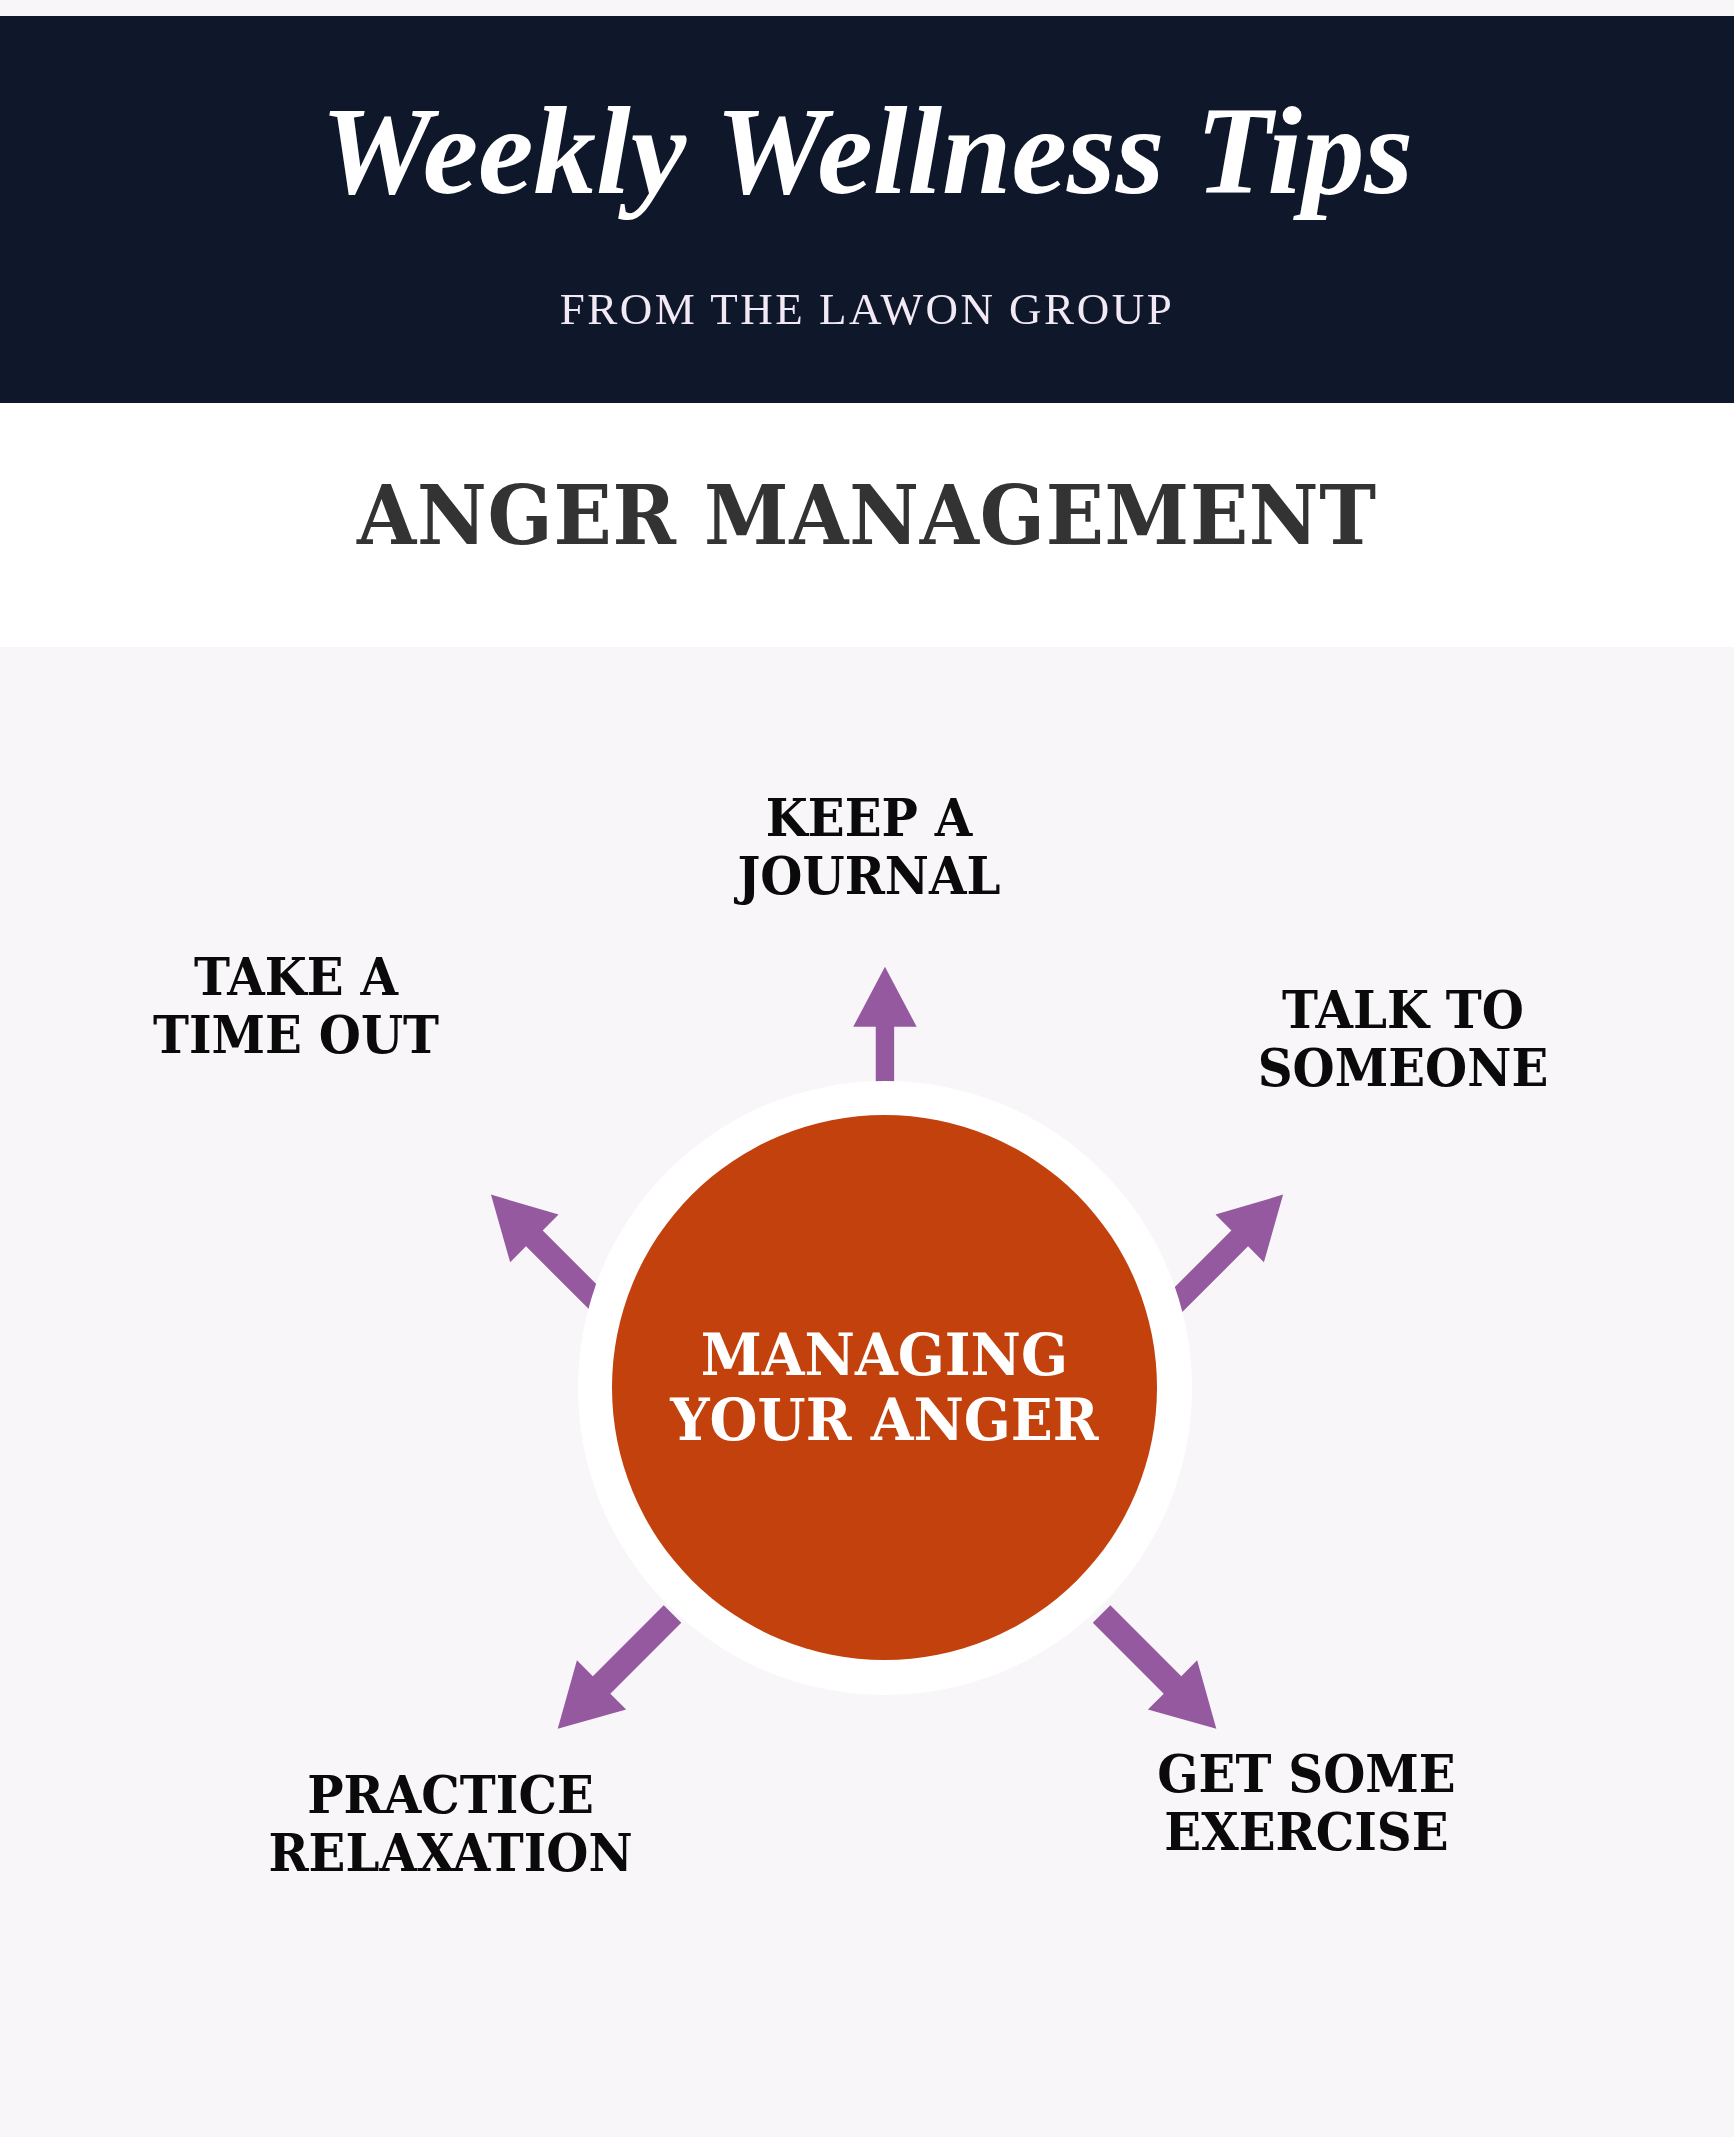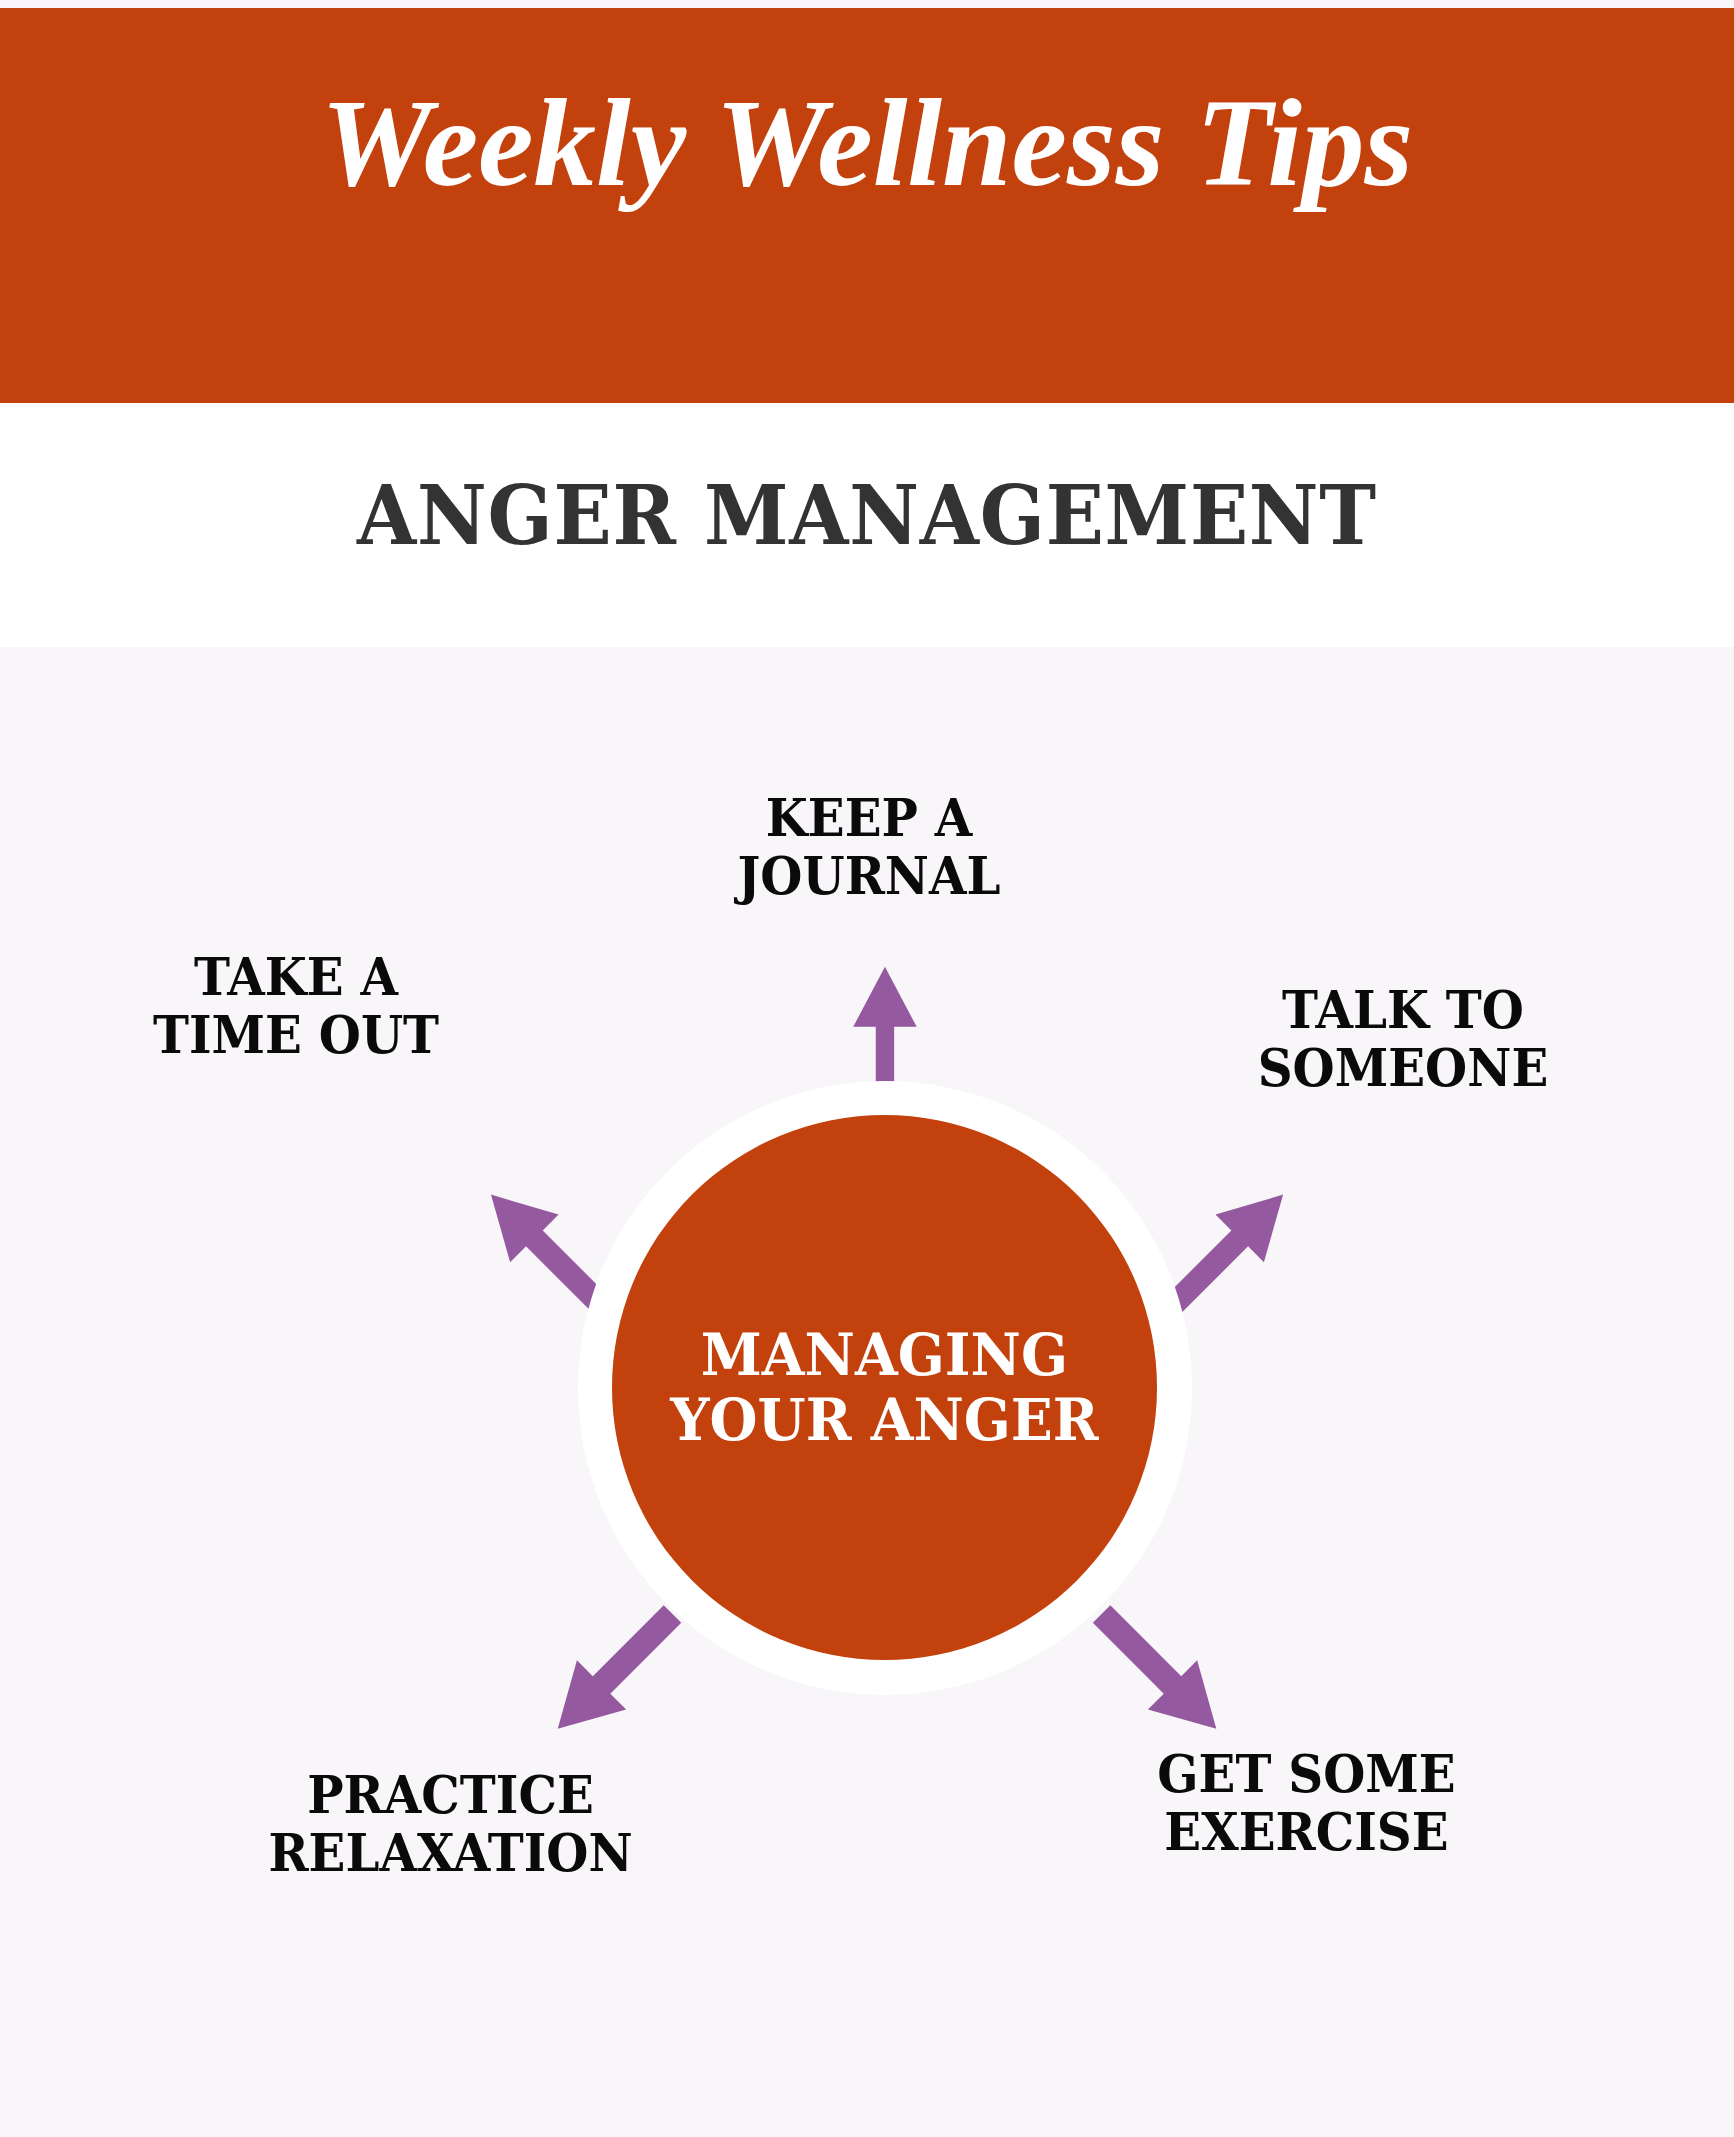--- a/index.html
+++ b/index.html
@@ -18,24 +18,24 @@
     position: relative;
     width: 1734px;
     height: 2137px;
     background: #f8f6f9;
   }
 
   
   .header-band {
     position: absolute;
     left: 0;
-    top: 8px;
+    top: 16px;
     width: 1734px;
     height: 403px;
-    background: #c2410c;
+    background: #0f172a;
     box-sizing: border-box;
   }
   .header-title {
     position: absolute;
     left: 0;
     top: 73px;
     width: 1734px;
     text-align: center;
     color: #ffffff;
     font-family: "Liberation Serif", "DejaVu Serif", serif;
@@ -188,20 +188,21 @@
     text-align: center;
   }
 </style>
 </head>
 <body>
 
 <div id="page">
 
   <div class="header-band">
     <div class="header-title">Weekly Wellness Tips</div>
+    <div class="header-subtitle">FROM THE LAWON GROUP</div>
   </div>
 
   <div class="white-strip"></div>
   <div class="section-title">ANGER MANAGEMENT</div>
 
   <div class="diagram">
 
     <svg class="arrows-layer" viewBox="0 0 2077 1785">
 
       <g>

